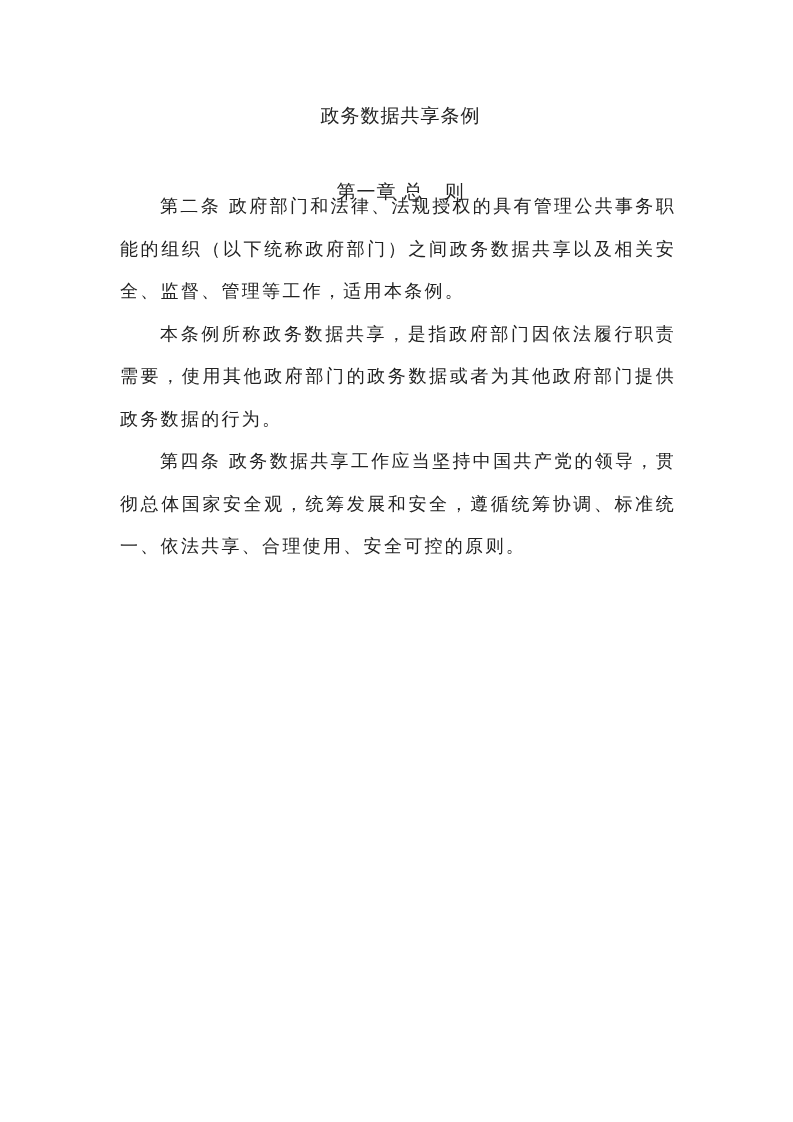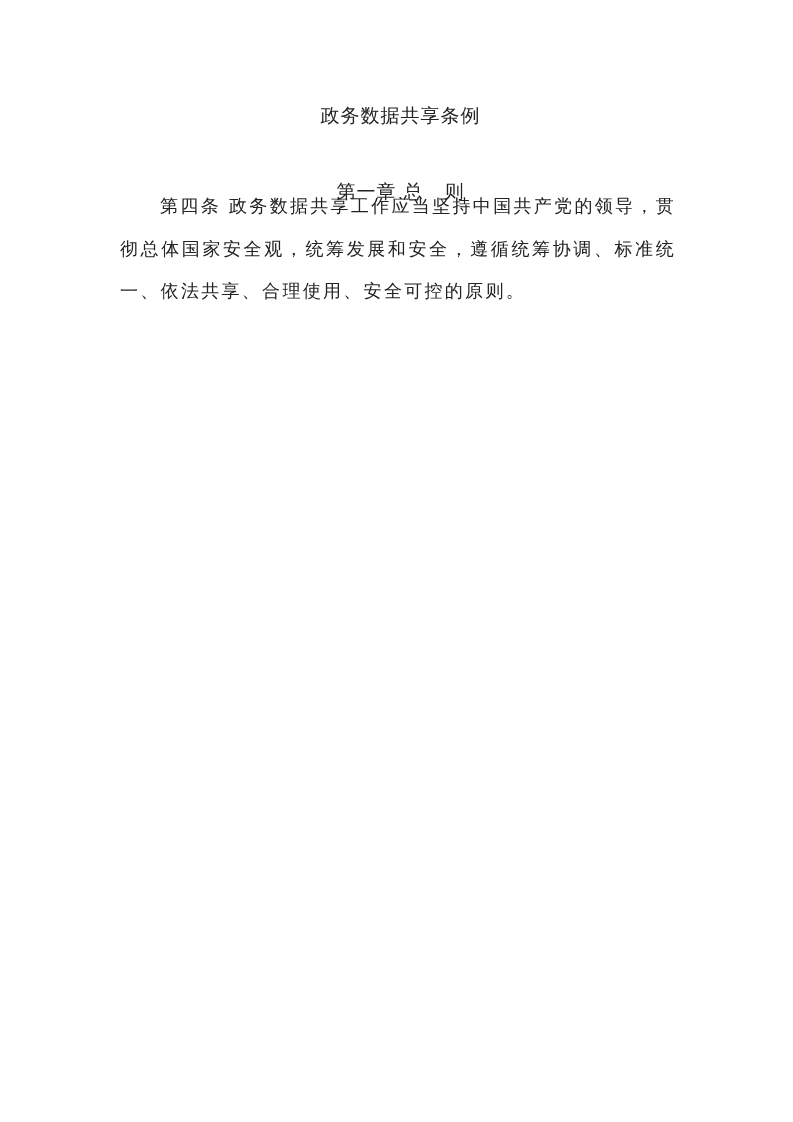--- a/index.html
+++ b/index.html
@@ -17,15 +17,17 @@
 </style>
 </head>
 <body>
 
 <div class="page">
   <div class="title doc-title">政务数据共享条例</div>
   <div class="title chapter-title">
     <span>第一章</span>&nbsp;<span>总</span>&nbsp;&nbsp;&nbsp;<span>则</span>
   </div>
   <div class="body-text">
+    <p class="para">第二条 政府部门和法律、法规授权的具有管理公共事务职能的组织（以下统称政府部门）之间政务数据共享以及相关安全、监督、管理等工作，适用本条例。</p>
+    <p class="para">本条例所称政务数据共享，是指政府部门因依法履行职责需要，使用其他政府部门的政务数据或者为其他政府部门提供政务数据的行为。</p>
     <p class="para">第四条 政务数据共享工作应当坚持中国共产党的领导，贯彻总体国家安全观，统筹发展和安全，遵循统筹协调、标准统一、依法共享、合理使用、安全可控的原则。</p>
   </div>
 </div>
 
 </body></html>

